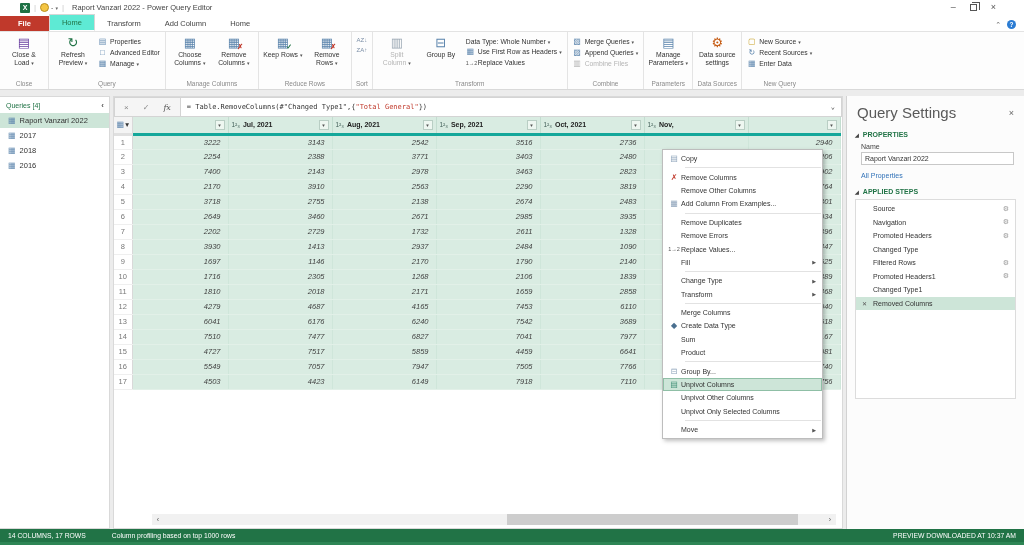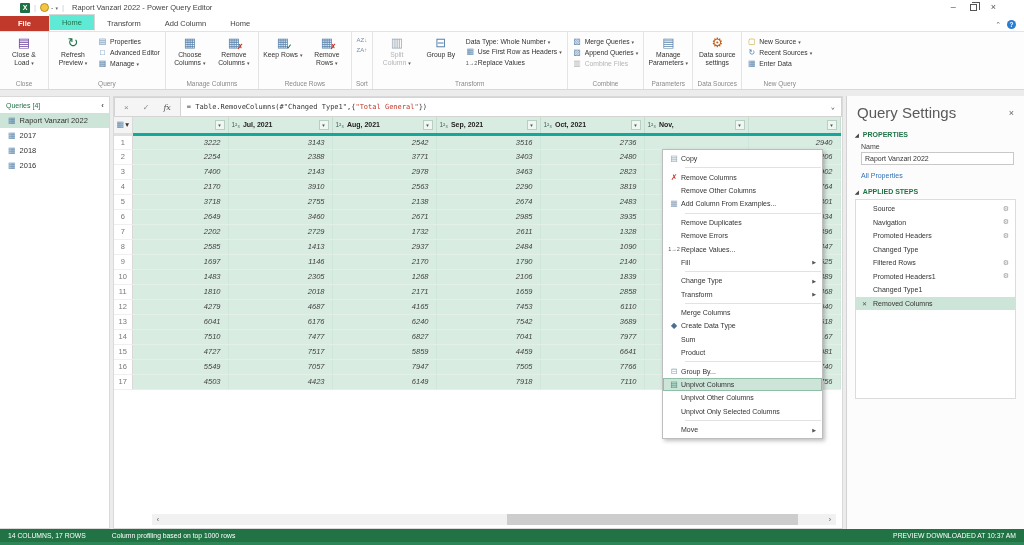--- a/index.html
+++ b/index.html
@@ -486,41 +486,41 @@
                 <td>2202</td>
                 <td>2729</td>
                 <td>1732</td>
                 <td>2611</td>
                 <td>1328</td>
                 <td></td>
                 <td>1896</td>
               </tr>
               <tr>
                 <td class="rownum">8</td>
-                <td>2585</td>
+                <td>3930</td>
                 <td>1413</td>
                 <td>2937</td>
                 <td>2484</td>
                 <td>1090</td>
                 <td></td>
                 <td>2447</td>
               </tr>
               <tr>
                 <td class="rownum">9</td>
                 <td>1697</td>
                 <td>1146</td>
                 <td>2170</td>
                 <td>1790</td>
                 <td>2140</td>
                 <td></td>
                 <td>1625</td>
               </tr>
               <tr>
                 <td class="rownum">10</td>
-                <td>1483</td>
+                <td>1716</td>
                 <td>2305</td>
                 <td>1268</td>
                 <td>2106</td>
                 <td>1839</td>
                 <td></td>
                 <td>2389</td>
               </tr>
               <tr>
                 <td class="rownum">11</td>
                 <td>1810</td>

